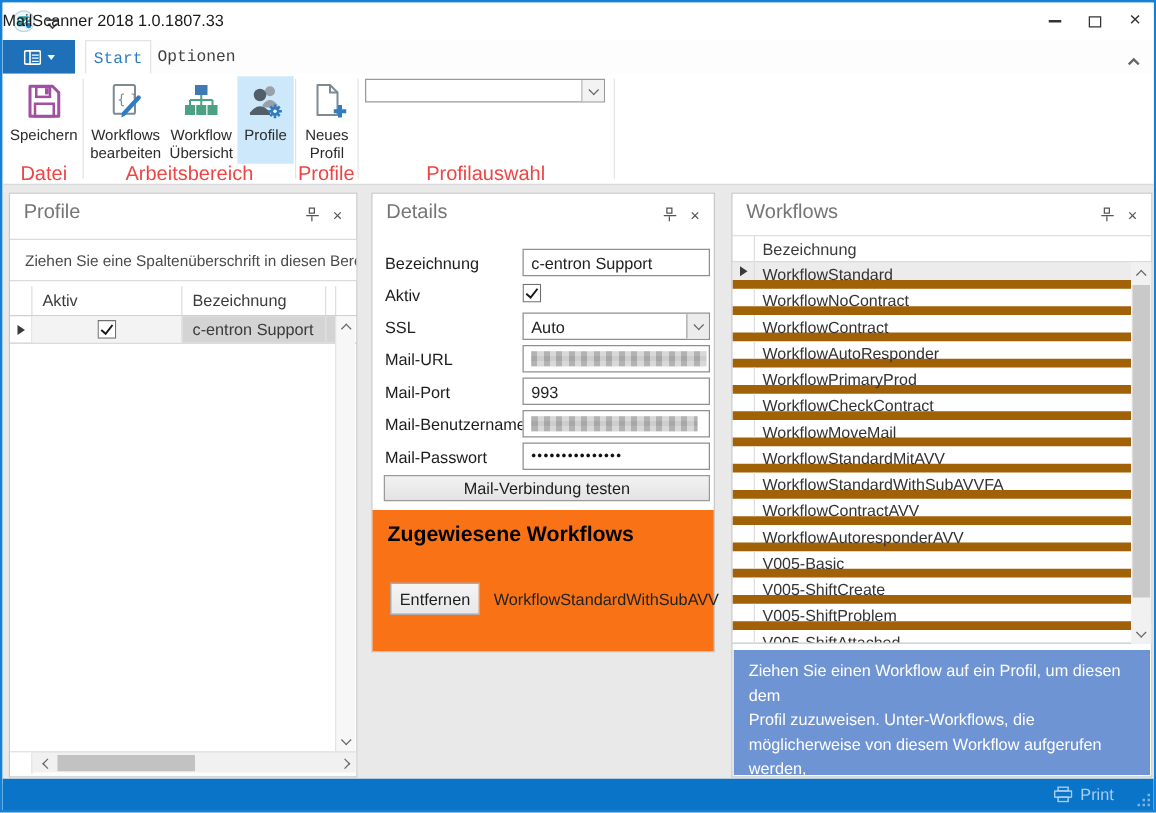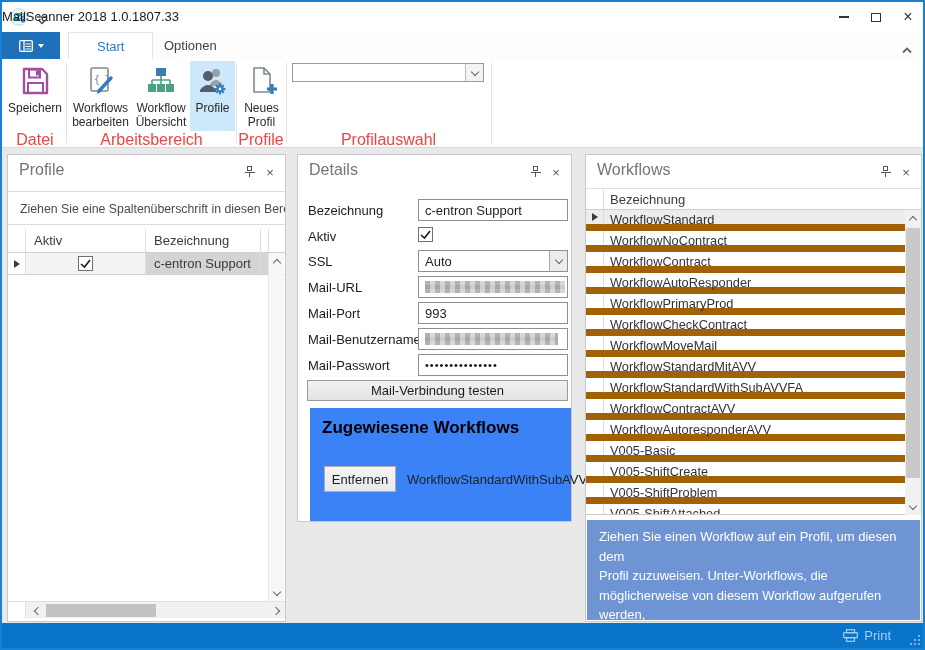--- a/index.html
+++ b/index.html
@@ -15,21 +15,21 @@
   .winbtn { position:absolute; top:0; width:30px; height:30px; display:flex; align-items:center;
             justify-content:center; color:#333; }
   .minus-bar { width:10px; height:0; border-top:2px solid #333; }
   .max-box { width:10px; height:9px; border:1.5px solid #333; }
   .close-x { font-size:16px; color:#333; line-height:1; }
 
   
   .tabrow { position:absolute; left:0; top:30px; width:100%; height:27px; background:#fdfdfd; }
   .appmenu { position:absolute; left:0; top:0; width:58px; height:27px; background:#1e70b8;
              display:flex; align-items:center; justify-content:center; gap:5px; }
-  .tab { position:absolute; top:0; height:27px; line-height:27px; padding:0 28px; font-size:13px; color:#3f3f3f; }
+  .tab { position:absolute; top:0; height:27px; line-height:27px; padding:0 6px; font-size:13px; color:#3f3f3f;font-family:Liberation Mono, monospace; }
   .tab.sel { background:#fff; border:1px solid #e3e3e3; border-bottom:none; color:#2e7cc0; }
   .collapse-chev { position:absolute; right:10px; top:8px; }
 
   
   .ribbon { position:absolute; left:0; top:57px; width:100%; height:89px; background:#fff;
             border-bottom:1px solid #d8d8d8; }
   .rbtn { position:absolute; top:2px; height:70px; display:flex; flex-direction:column;
           align-items:center; padding-top:3px; }
   .rbtn .lbl { font-size:12px; color:#2b2b2b; text-align:center; line-height:14px; margin-top:3px; }
   .rbtn.sel { background:#cde8fa; }
@@ -81,21 +81,21 @@
           border:1px solid #8f8f8f; font-size:13px; color:#222; display:flex; align-items:center;
           padding-left:6px; overflow:hidden; }
   .tbox .dd { position:absolute; right:0; top:0; bottom:0; width:18px; border-left:1px solid #a8a8a8;
               background:#ececec; display:flex; align-items:center; justify-content:center; }
   .redacted { height:12px; width:140px;
      background-image:repeating-linear-gradient(90deg, rgba(140,140,140,.5) 0 5px, rgba(215,215,215,.5) 5px 10px),
                       repeating-linear-gradient(0deg, #d9d9d9 0 4px, #c3c3c3 4px 8px); }
   .pwd { font-size:11px; letter-spacing:1px; color:#111; }
   .push-btn { background:linear-gradient(#f2f2f2,#e3e3e3); border:1px solid #9a9a9a;
               font-size:13px; color:#1c1c1c; display:flex; align-items:center; justify-content:center; }
-  .beige { position:absolute; left:12px; right:0; bottom:0; background:#3b82f6; }
+  .beige { position:absolute; left:0; right:0; bottom:0; background:#f97316; }
   .beige h2 { position:absolute; left:12px; top:10px; font-size:17px; color:#000; font-weight:bold;
               font-family:"Liberation Sans",sans-serif; }
 
   
   .wf-row { height:21px; border-bottom:7px solid #a16207; position:relative; }
   .wf-row .txt { position:absolute; left:24px; top:0; line-height:20px; font-size:12.8px; color:#333; }
   .wf-row.sel { background:#ececec; }
   .wf-ind { position:absolute; left:0; top:0; bottom:0; width:18px; border-right:1px solid #dedede;
             display:flex; align-items:center; justify-content:center; }
   .hintbox { position:absolute; left:1px; right:1px; bottom:1px; height:100px; background:#6f94d3;
@@ -142,21 +142,21 @@
   <div class="tabrow">
     <div class="appmenu">
       <svg width="14" height="12" viewBox="0 0 14 12">
         <rect x="0.7" y="0.7" width="12.6" height="10.6" rx="1" fill="none" stroke="#fff" stroke-width="1.3"></rect>
         <path d="M5 1 V11" stroke="#fff" stroke-width="1.3"></path>
         <path d="M6.5 4 H12 M6.5 6.5 H12 M6.5 9 H12" stroke="#fff" stroke-width="1"></path>
       </svg>
       <span style="width:0;height:0;border-left:3.5px solid transparent;border-right:3.5px solid transparent;border-top:4px solid #fff;"></span>
     </div>
     <div class="tab sel" style="left:66px;">Start</div>
-    <div class="tab" style="left:134px;">Optionen</div>
+    <div class="tab" style="left:118px;">Optionen</div>
     <span class="collapse-chev">
       <svg width="12" height="8" viewBox="0 0 12 8" fill="none" stroke="#666" stroke-width="1.8">
         <path d="M2 6.5 L6 2.5 L10 6.5"></path>
       </svg>
     </span>
   </div>
 
   <div class="ribbon">
 
     <div class="rbtn" style="left:6px;width:54px;">

